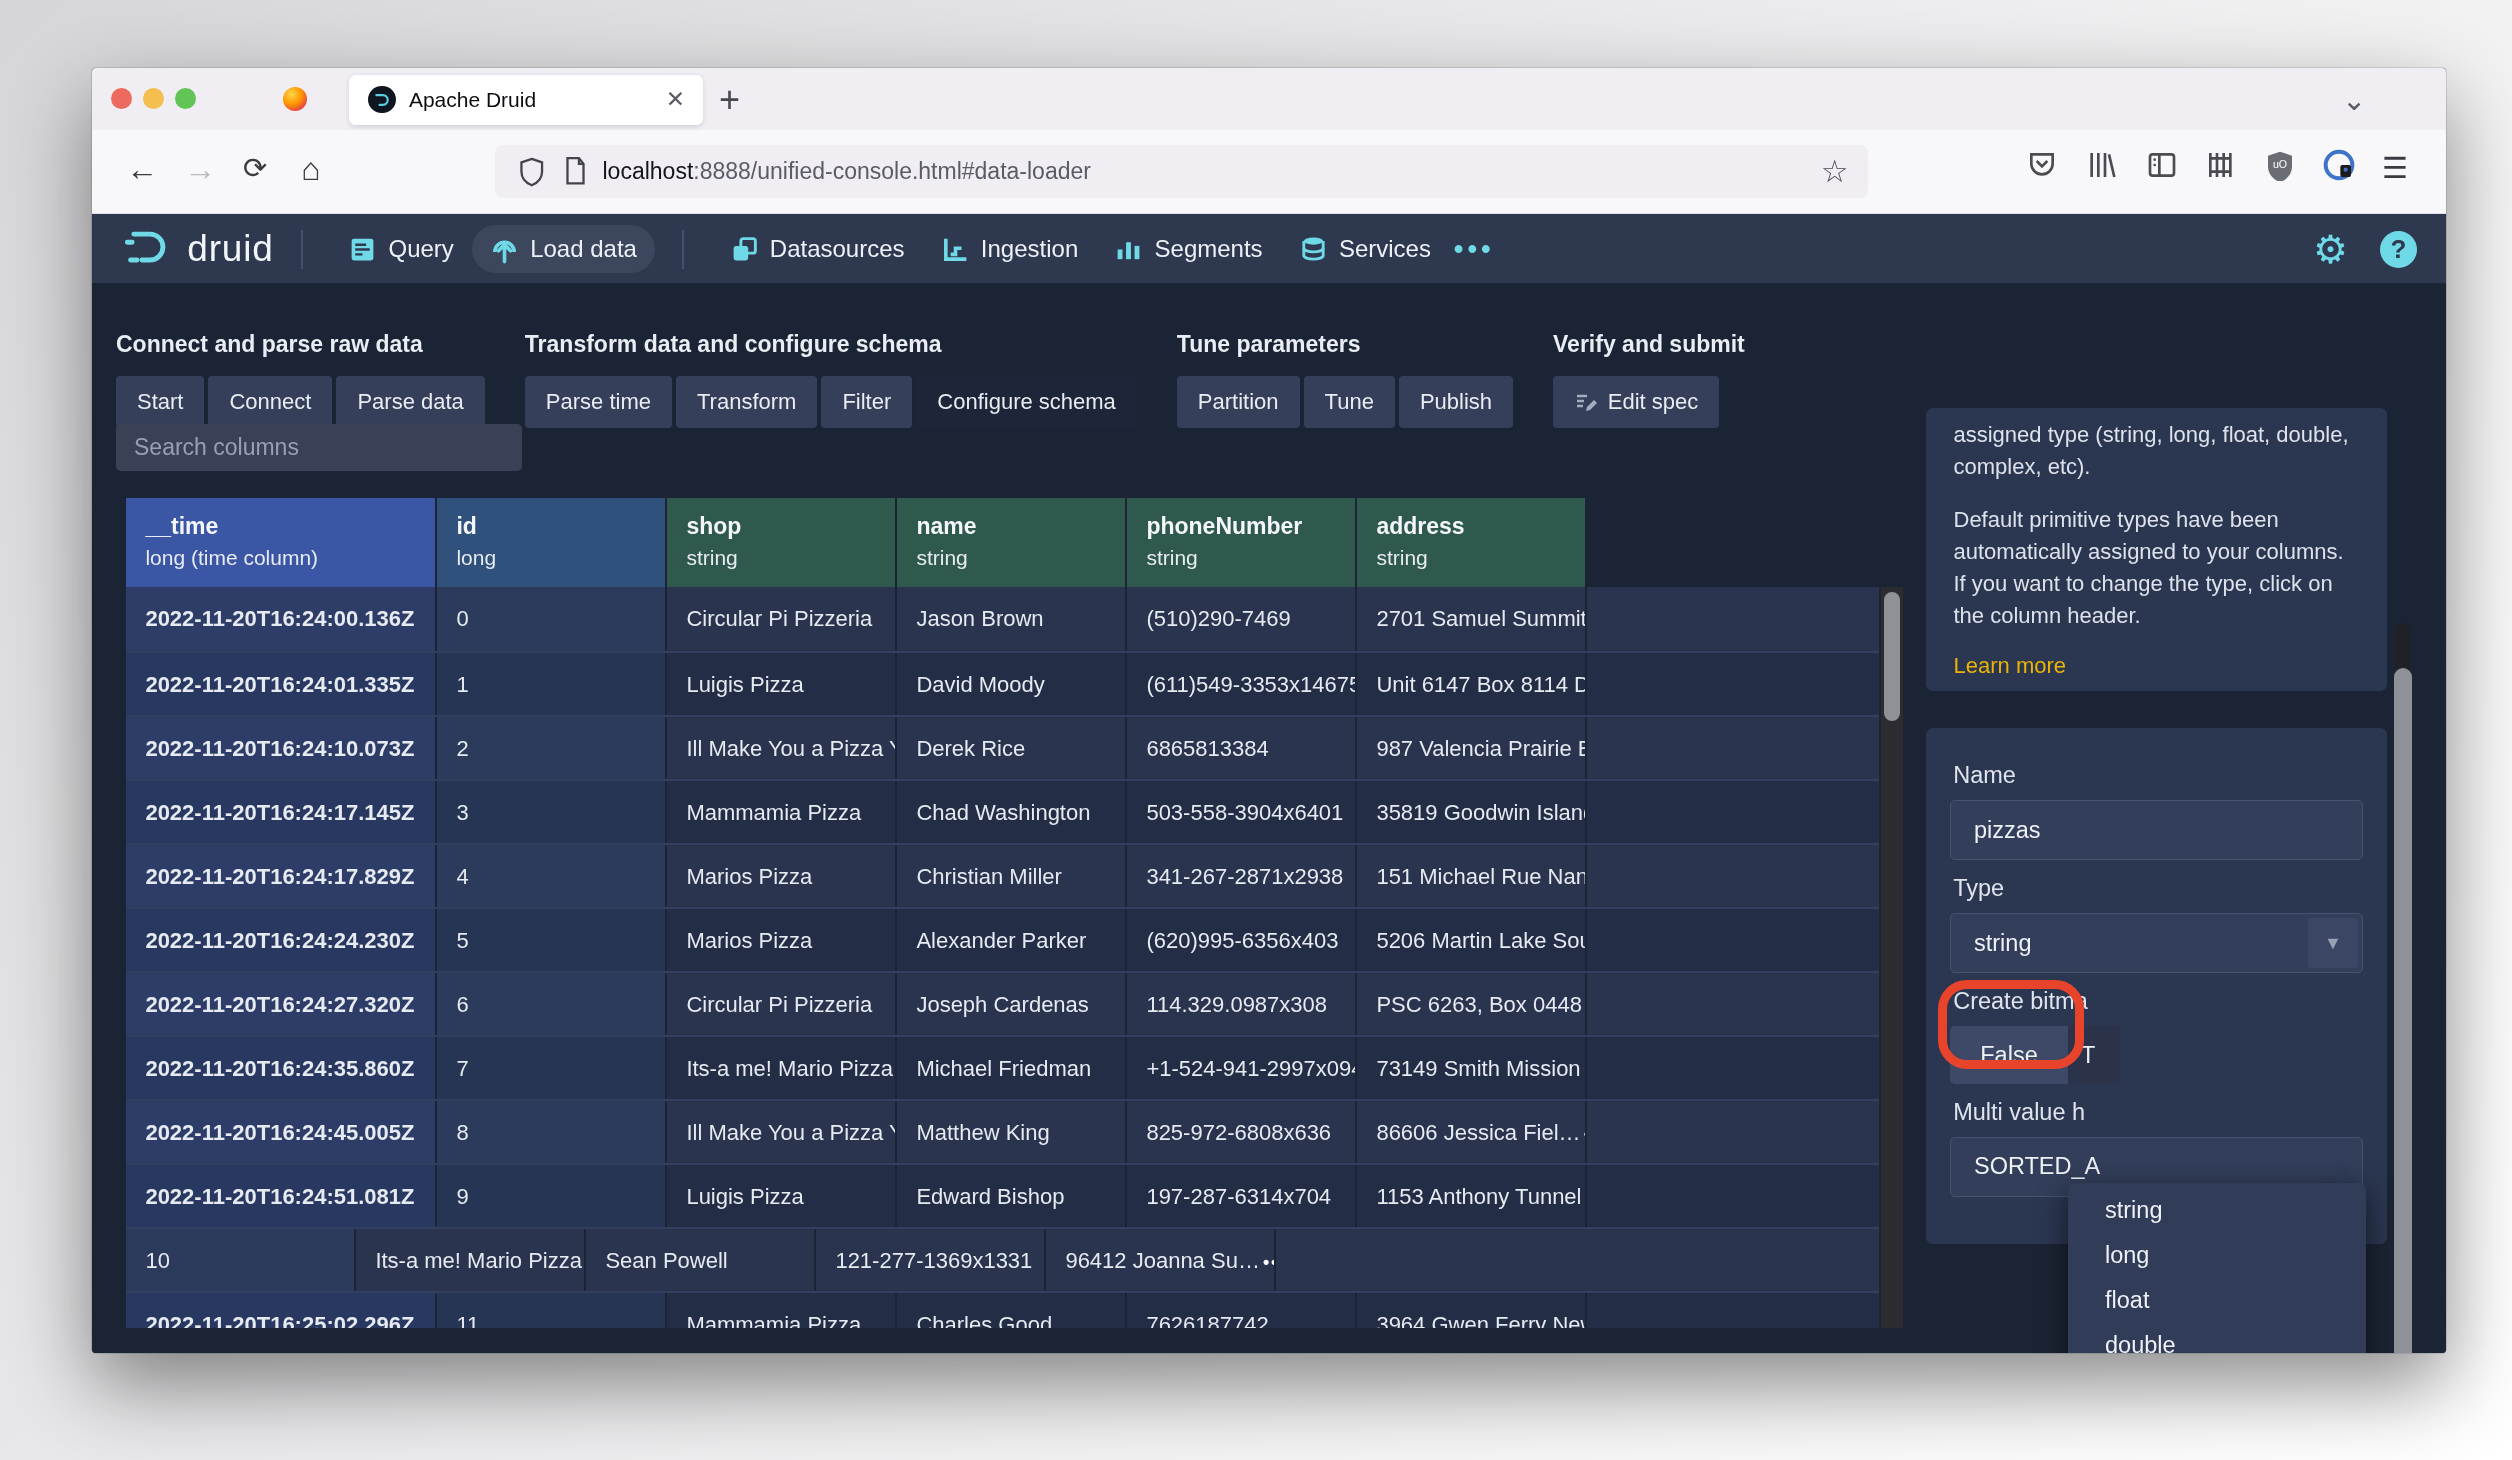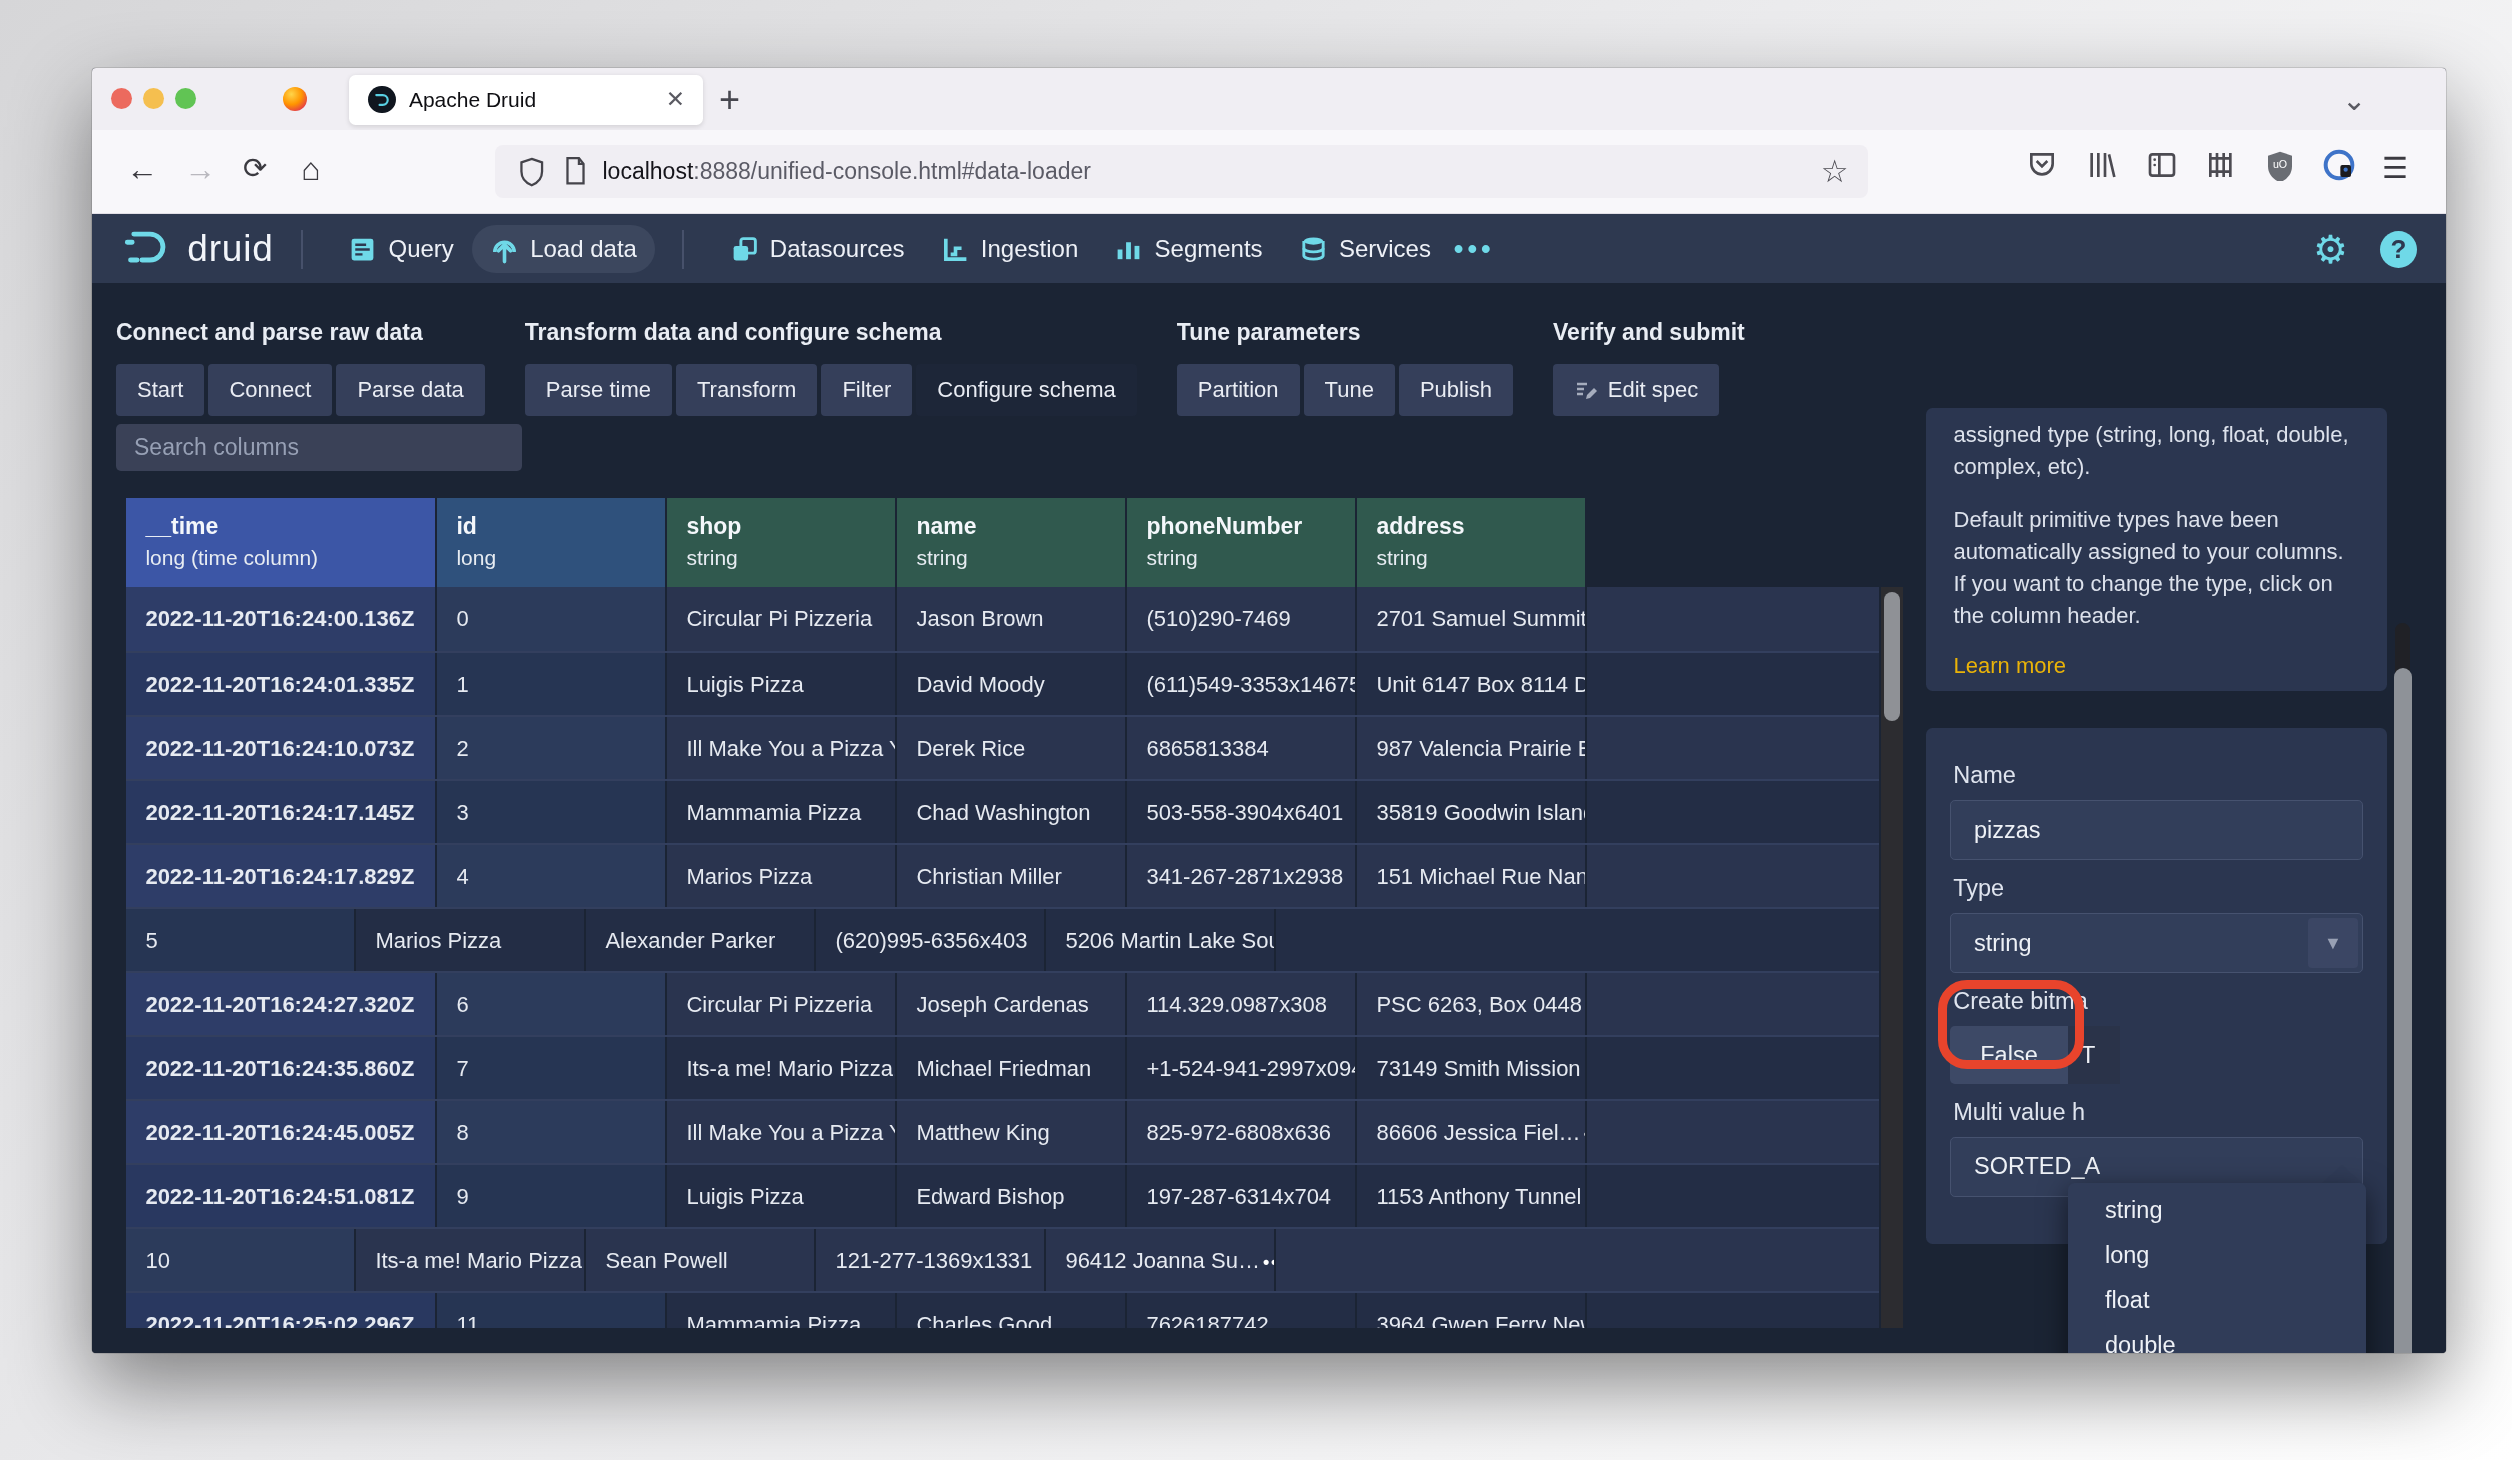--- a/index.html
+++ b/index.html
@@ -48,21 +48,21 @@
   .nav-item.active { background:#3c475e; }
   .nav-dots { color:#6fd9e8; font-size:27.5px; letter-spacing:4px; margin-left:4.9px; font-weight:700; }
   .hdr-right { margin-left:auto; margin-right:29px; display:flex; align-items:center; gap:32px; }
   .gear { color:#6fd9e8; font-size:39px; }
   .help-circle { width:37px; height:37px; border-radius:50%; background:#6fd9e8; color:#2e3950;
     font-size:26px; font-weight:700; display:flex; align-items:center; justify-content:center; }
 
   
   .content { position:absolute; left:0; top:215px; width:100%; height:1070px; background:#1b2434; }
 
-  .stepper { position:absolute; left:24px; top:36px; display:flex; gap:40px; }
+  .stepper { position:absolute; left:24px; top:48px; display:flex; gap:40px; }
   .stepgroup .sg-title { color:#e9edf4; font-size:23px; font-weight:700; margin-bottom:18px; white-space:nowrap; }
   .sg-btns { display:flex; gap:4px; }
   .stepbtn { background:#353f5a; color:#e9ecf3; font-size:22px; border:none; padding:13px 21px;
     border-radius:4px; white-space:nowrap; font-family:inherit; display:flex; align-items:center; gap:9.7px; }
   .stepbtn.active { background:#1d2638; }
   .searchbox { position:absolute; left:24px; top:141px; width:406px; height:47px; background:#3a4157;
     border:none; border-radius:4.9px; padding:0 18px; font-size:23px; color:#e8ebf2; font-family:inherit; }
   .searchbox::placeholder { color:#97a0b5; }
 
   
@@ -387,20 +387,21 @@
             <div class="c-time">2022-11-20T16:24:17.829Z</div>
             <div class="c-id">4</div>
             <div class="c-shop">Marios Pizza</div>
             <div class="c-name">Christian Miller</div>
             <div class="c-phone">341-267-2871x2938</div>
             <div class="c-addr"><span>151 Michael Rue Nanc</span></div>
             <div class="c-fill"></div>
           </div>
 
           <div class="t-row">
+            <div class="c-time">2022-11-20T16:24:24.230Z</div>
             <div class="c-id">5</div>
             <div class="c-shop">Marios Pizza</div>
             <div class="c-name">Alexander Parker</div>
             <div class="c-phone">(620)995-6356x403</div>
             <div class="c-addr"><span>5206 Martin Lake Sout</span></div>
             <div class="c-fill"></div>
           </div>
 
           <div class="t-row">
             <div class="c-time">2022-11-20T16:24:27.320Z</div>

